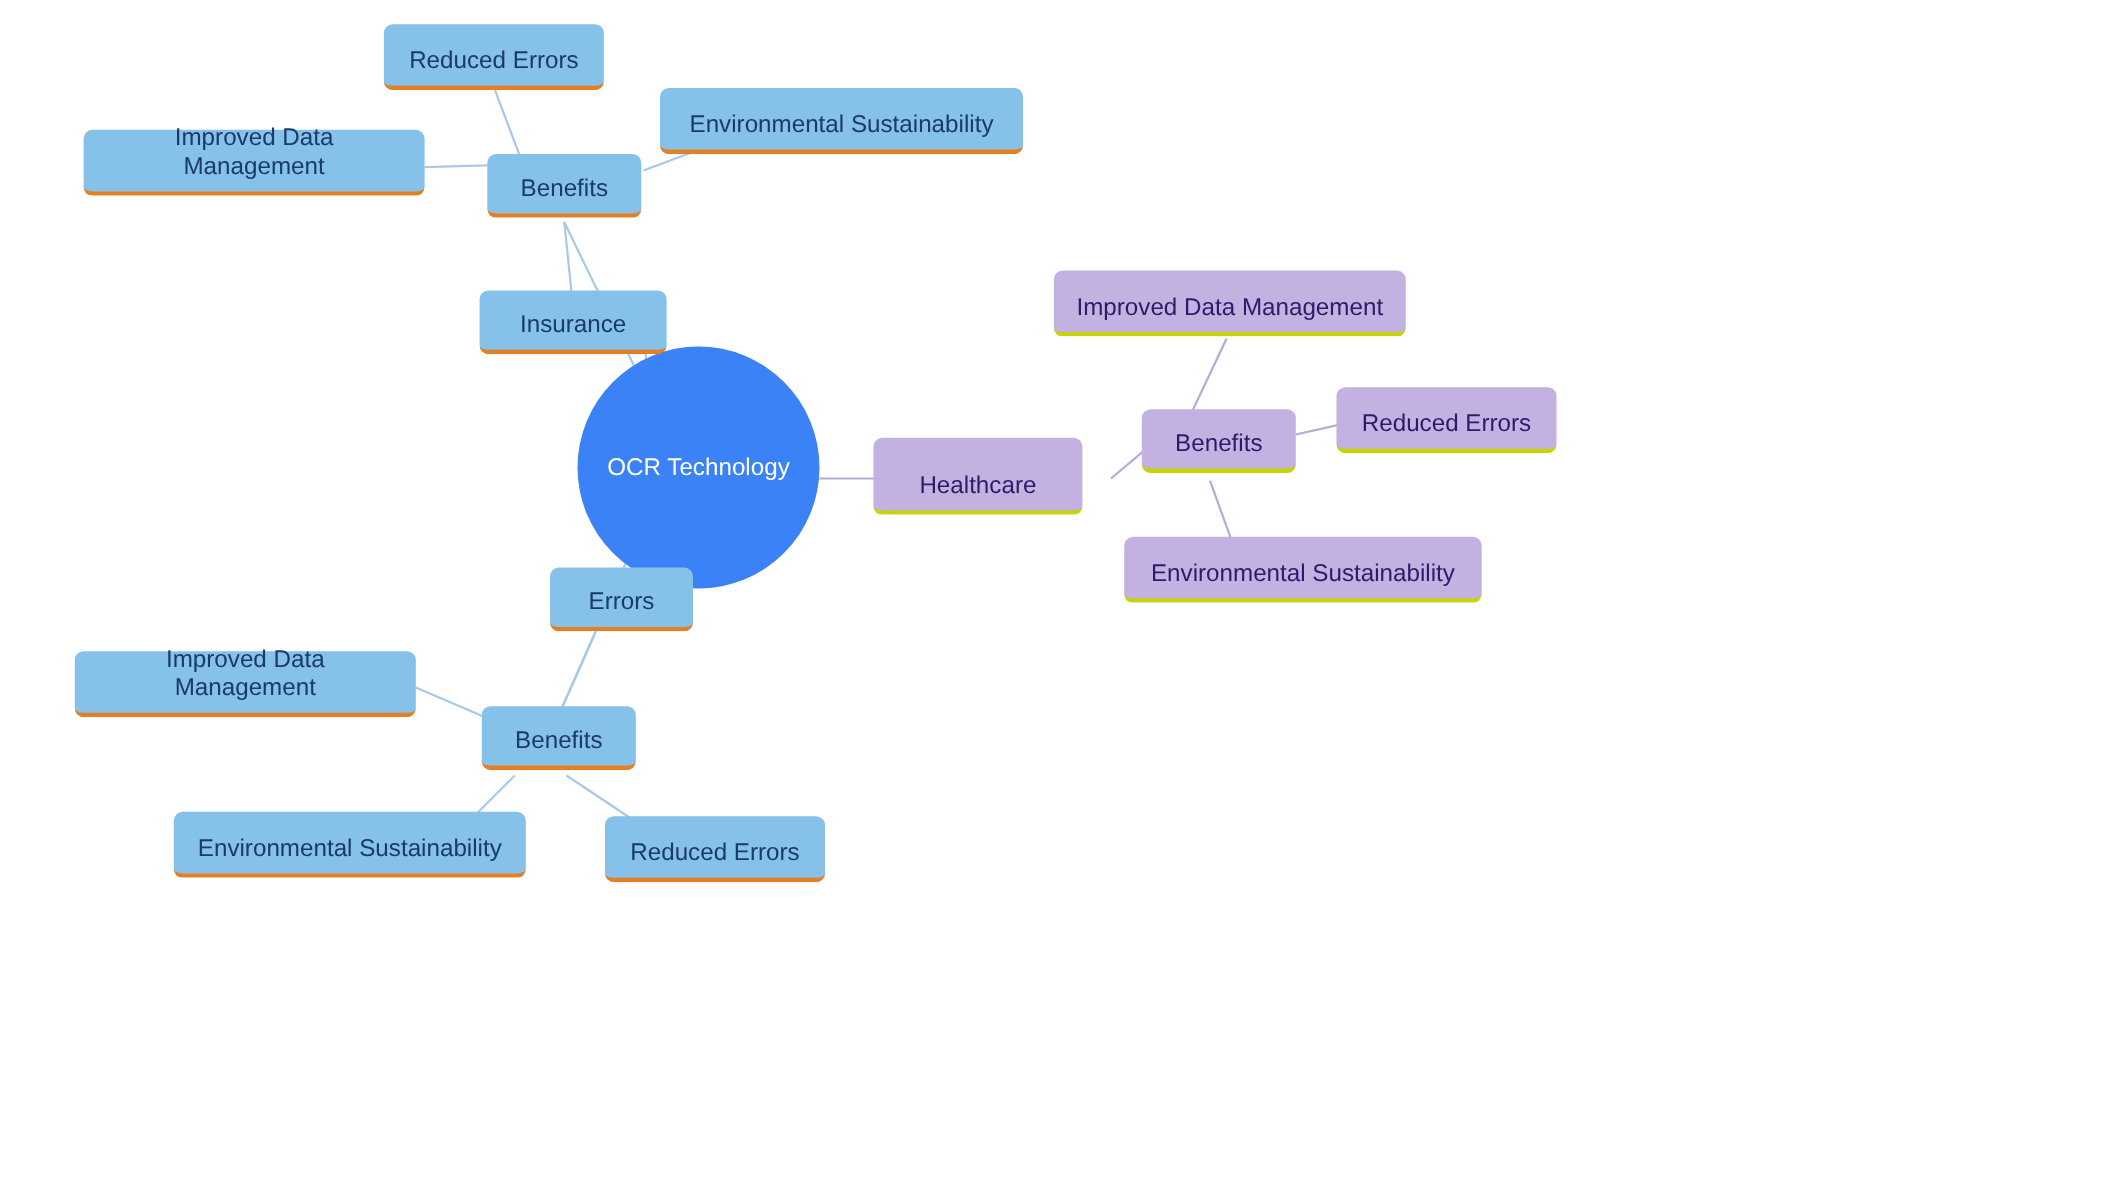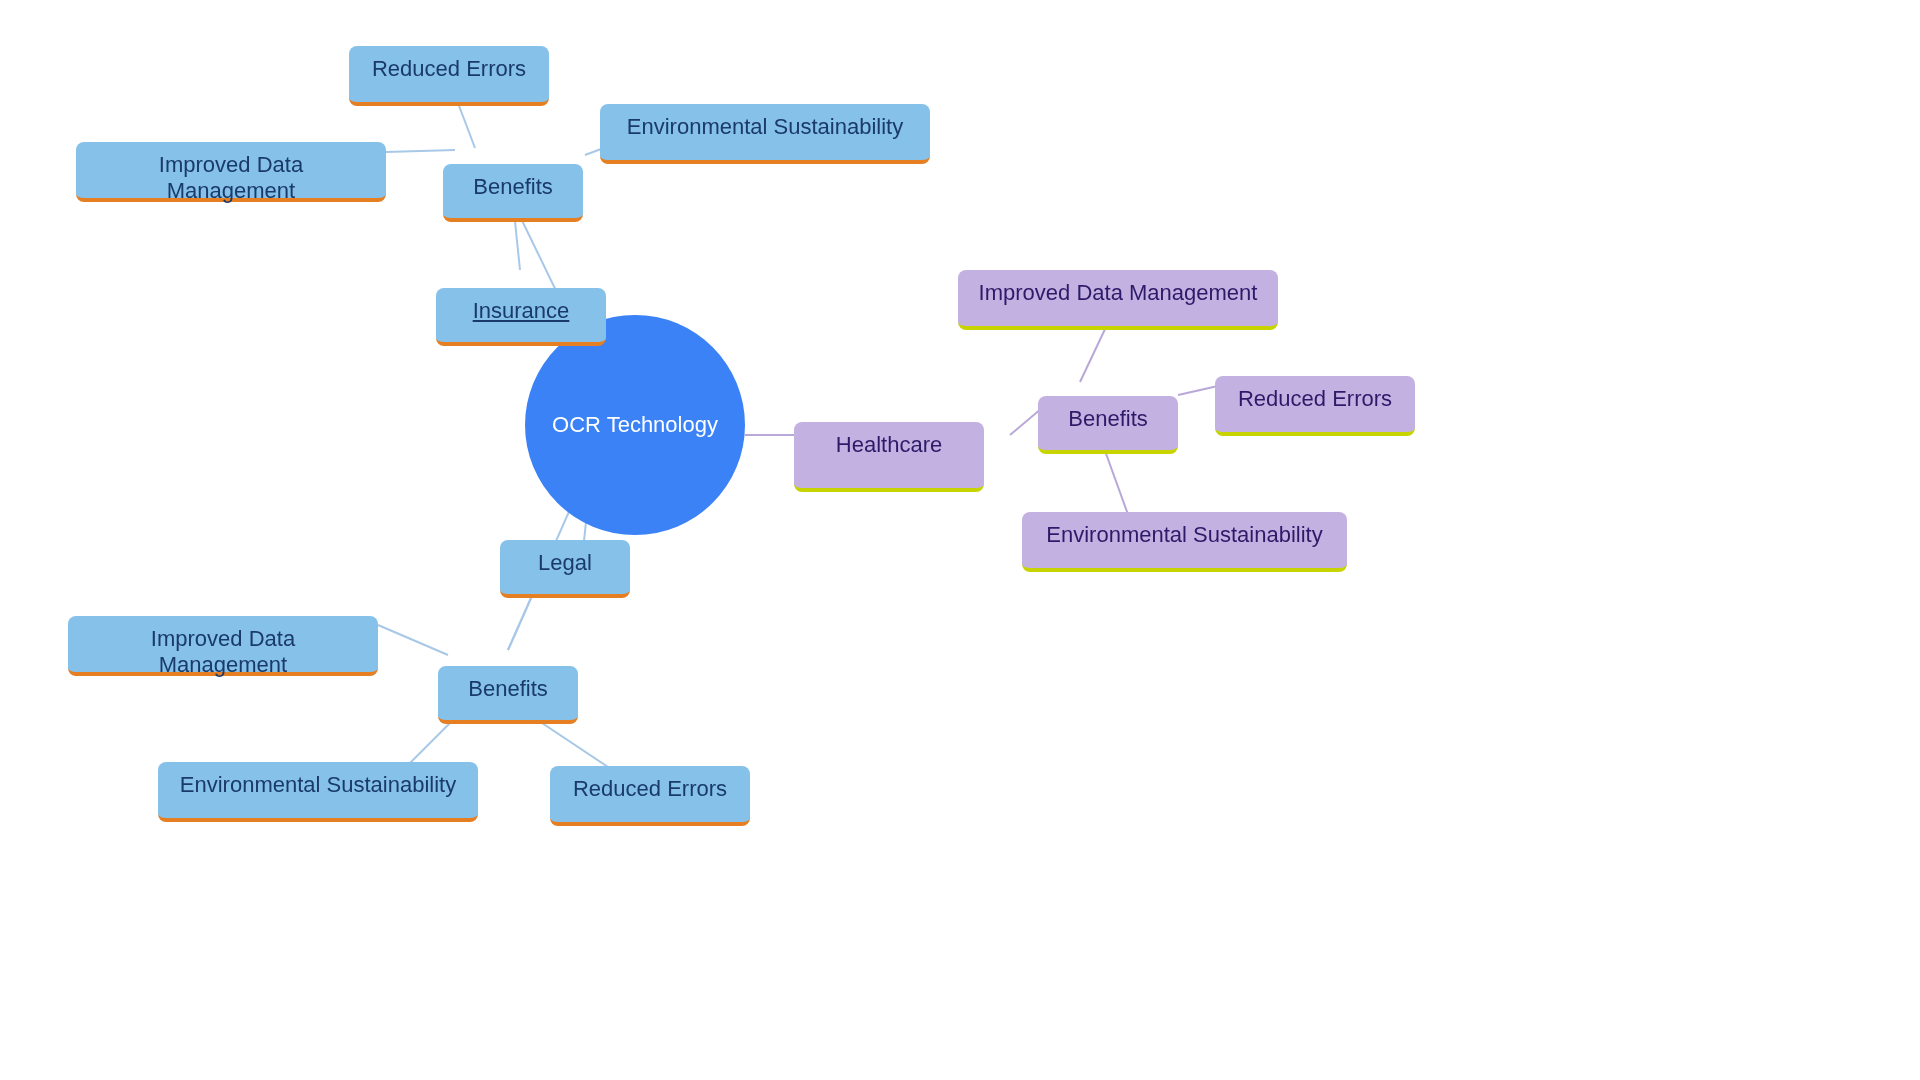--- a/index.html
+++ b/index.html
@@ -14,27 +14,26 @@
     svg#mind-map {
       position: absolute;
       top: 0; left: 0;
       width: 1920px;
       height: 1080px;
     }
     .node-box {
       position: absolute;
       border-radius: 8px;
       display: flex;
-      align-items: flex-start;
+      align-items: flex-end;
       justify-content: center;
       text-align: center;
       font-size: 22px;
       font-weight: 500;
       padding: 10px 18px;
-      margin-top: 24px;
     }
     .node-center {
       position: absolute;
       border-radius: 50%;
       background: #3b82f6;
       color: #ffffff;
       display: flex;
       align-items: center;
       justify-content: center;
       text-align: center;
@@ -93,26 +92,26 @@
 
   <line x1="1178" y1="395" x2="1218" y2="386" stroke="#b8a8d8" stroke-width="2"></line>
 
   <line x1="1100" y1="437" x2="1130" y2="520" stroke="#b8a8d8" stroke-width="2"></line>
 </svg>
 
 <div class="node-center" style="left: 525px; top: 315px;">
   <span>OCR Technology</span>
 </div>
 
-<div class="node-box blue-node" style="left: 436px; top: 264px; width: 170px; height: 58px; text-decoration: underline;">
+<div class="node-box blue-node" style="left: 436px; top: 264px; width: 170px; height: 58px;">
   <span>Insurance</span>
 </div>
 
 <div class="node-box blue-node" style="left: 500px; top: 516px; width: 130px; height: 58px;">
-  <span>Legal</span>
+  <span>Errors</span>
 </div>
 
 <div class="node-box purple-node" style="left: 794px; top: 398px; width: 190px; height: 70px;">
   <span>Healthcare</span>
 </div>
 
 <div class="node-box blue-node" style="left: 443px; top: 140px; width: 140px; height: 58px;">
   <span>Benefits</span>
 </div>
 

